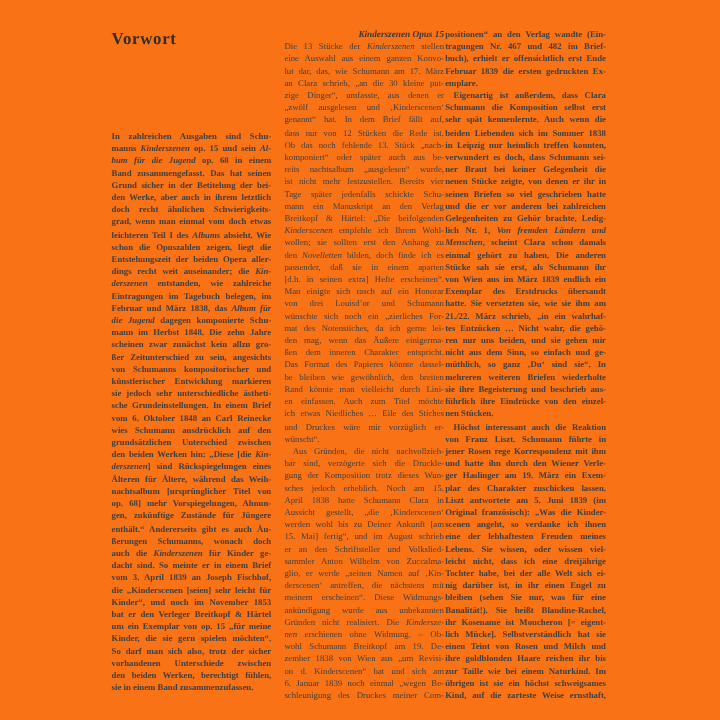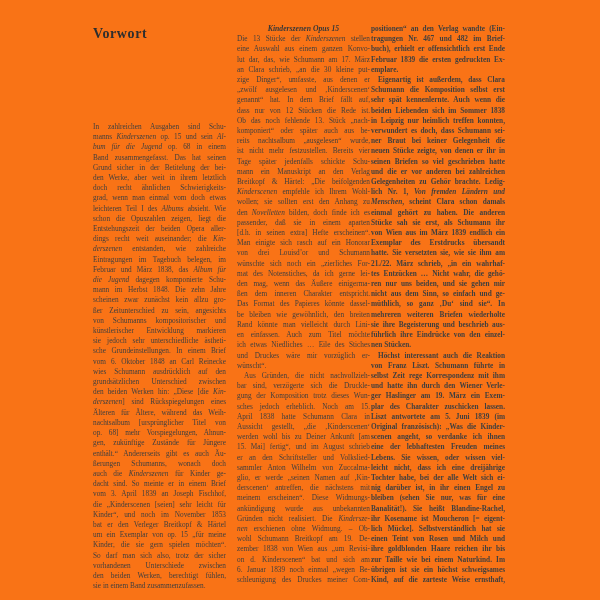--- a/index.html
+++ b/index.html
@@ -21,47 +21,47 @@
     color: #2e2e2e;
   }
   .col {
     position: absolute;
     width: 133px;
     font-size: 7.3px;
     line-height: 10.2px;
     color: #3f3f3f;
     text-align: justify;
   }
-  #col-left   { left: 93px;  top: 122px; }
+  #col-left   { left: 93px;  top: 109px; font-weight: bold; }
   #col-middle { left: 237px; top: 24px; }
   #col-right  { left: 371px; top: 24px; width: 134px; font-weight: bold; }
   .col-heading {
     font-weight: bold;
     font-style: italic;
     font-size: 7.7px;
-    text-align: center;
+    text-align: right;
     color: #383838;
   }
   .line { text-align: justify; text-align-last: justify; }
   .line.end { text-align-last: left; }
   .line.indent { text-indent: 7px; }
   .line i { font-style: italic; }
 </style>
 </head>
 <body>
 
 <div class="page">
   <div class="page-title">Vorwort</div>
   <div class="col" id="col-left">
       <div class="line">In zahlreichen Ausgaben sind Schu-</div>
       <div class="line">manns <i>Kinderszenen</i> op. 15 und sein <i>Al-</i></div>
       <div class="line"><i>bum für die Jugend</i> op. 68 in einem</div>
       <div class="line">Band zusammengefasst. Das hat seinen</div>
       <div class="line">Grund sicher in der Betitelung der bei-</div>
-      <div class="line">den Werke, aber weit in ihrem letztlich</div>
+      <div class="line">den Werke, aber auch in ihrem letztlich</div>
       <div class="line">doch recht ähnlichen Schwierigkeits-</div>
       <div class="line">grad, wenn man einmal vom doch etwas</div>
       <div class="line">leichteren Teil I des <i>Albums</i> absieht. Wie</div>
       <div class="line">schon die Opuszahlen zeigen, liegt die</div>
       <div class="line">Entstehungszeit der beiden Opera aller-</div>
       <div class="line">dings recht weit auseinander; die <i>Kin-</i></div>
       <div class="line"><i>derszenen</i> entstanden, wie zahlreiche</div>
       <div class="line">Eintragungen im Tagebuch belegen, im</div>
       <div class="line">Februar und März 1838, das <i>Album für</i></div>
       <div class="line"><i>die Jugend</i> dagegen komponierte Schu-</div>
@@ -181,21 +181,21 @@
       <div class="line">tes Entzücken … Nicht wahr, die gehö-</div>
       <div class="line">ren nur uns beiden, und sie gehen mir</div>
       <div class="line">nicht aus dem Sinn, so einfach und ge-</div>
       <div class="line">müthlich, so ganz ‚Du‘ sind sie“. In</div>
       <div class="line">mehreren weiteren Briefen wiederholte</div>
       <div class="line">sie ihre Begeisterung und beschrieb aus-</div>
       <div class="line">führlich ihre Eindrücke von den einzel-</div>
       <div class="line end">nen Stücken.</div>
       <div class="line indent">Höchst interessant auch die Reaktion</div>
       <div class="line">von Franz Liszt. Schumann führte in</div>
-      <div class="line">selbst Zeit rege Korrespondenz mit ihm</div>
+      <div class="line">jener Rosen rege Korrespondenz mit ihm</div>
       <div class="line">und hatte ihn durch den Wiener Verle-</div>
       <div class="line">ger Haslinger am 19. März ein Exem-</div>
       <div class="line">plar des Charakter zuschicken lassen.</div>
       <div class="line">Liszt antwortete am 5. Juni 1839 (im</div>
       <div class="line">Original französisch): „Was die Kinder-</div>
       <div class="line">scenen angeht, so verdanke ich ihnen</div>
       <div class="line">eine der lebhaftesten Freuden meines</div>
       <div class="line">Lebens. Sie wissen, oder wissen viel-</div>
       <div class="line">leicht nicht, dass ich eine dreijährige</div>
       <div class="line">Tochter habe, bei der alle Welt sich ei-</div>

